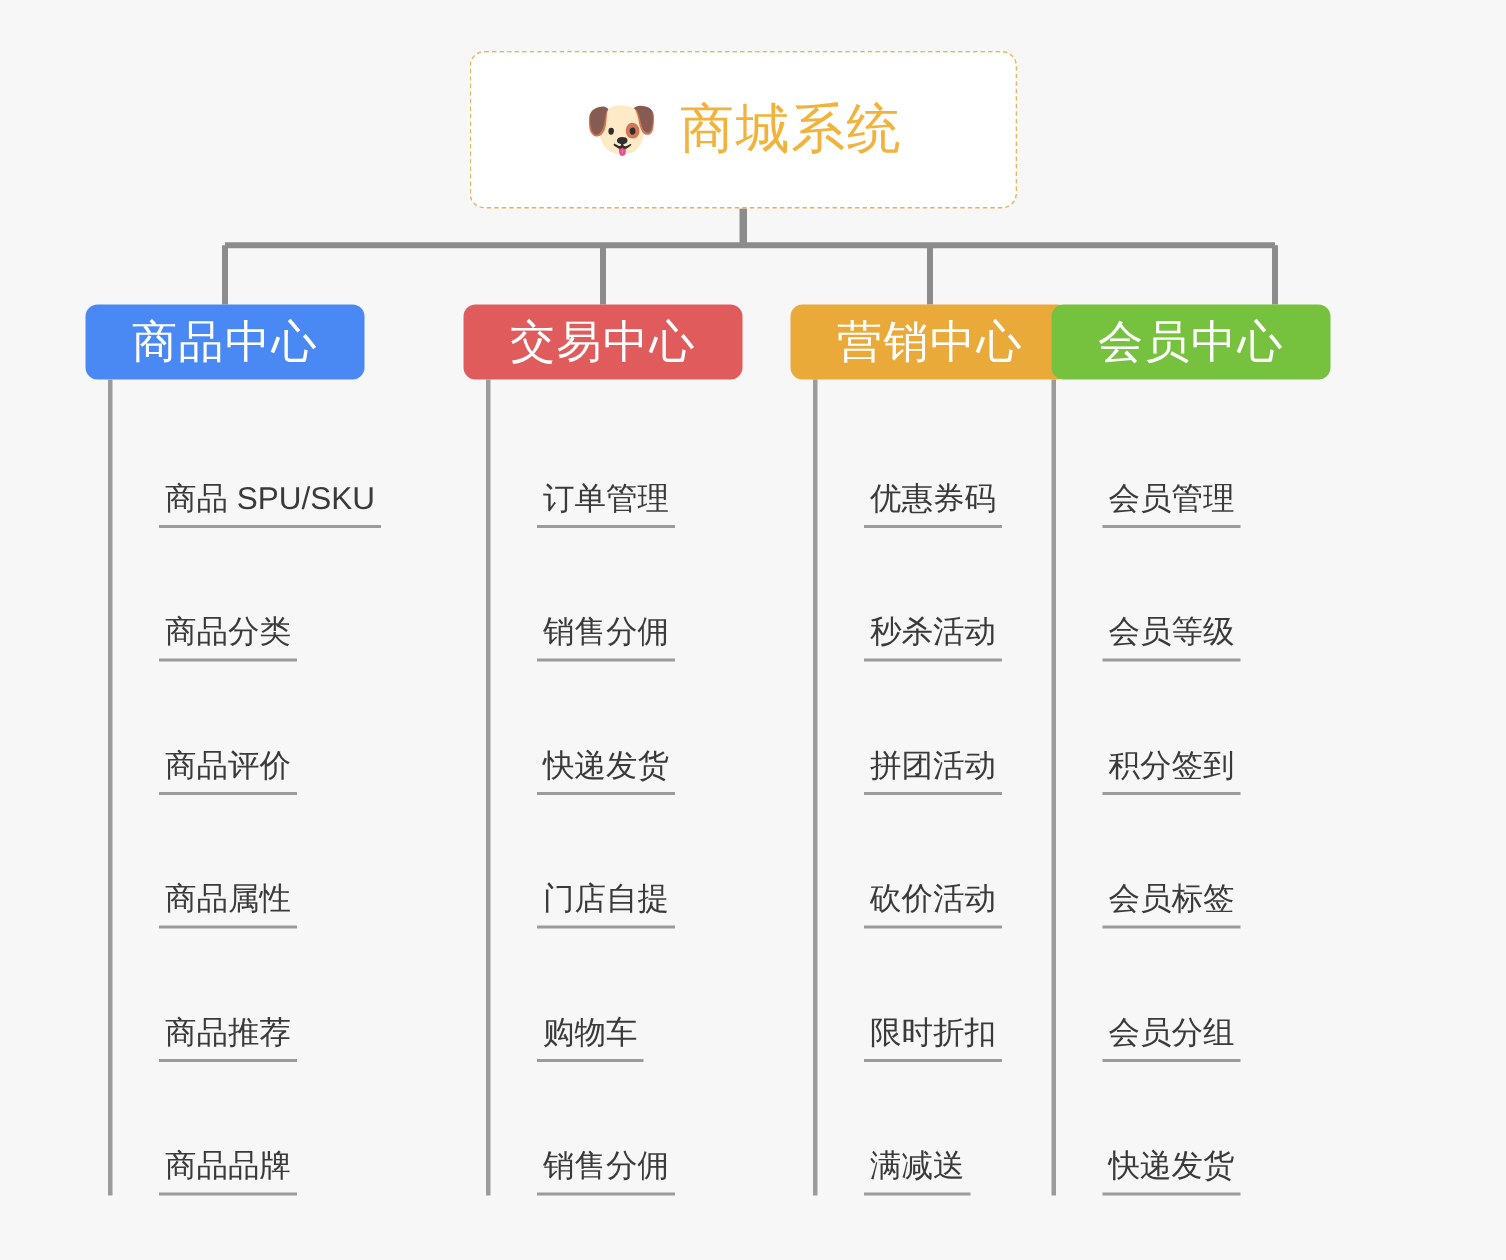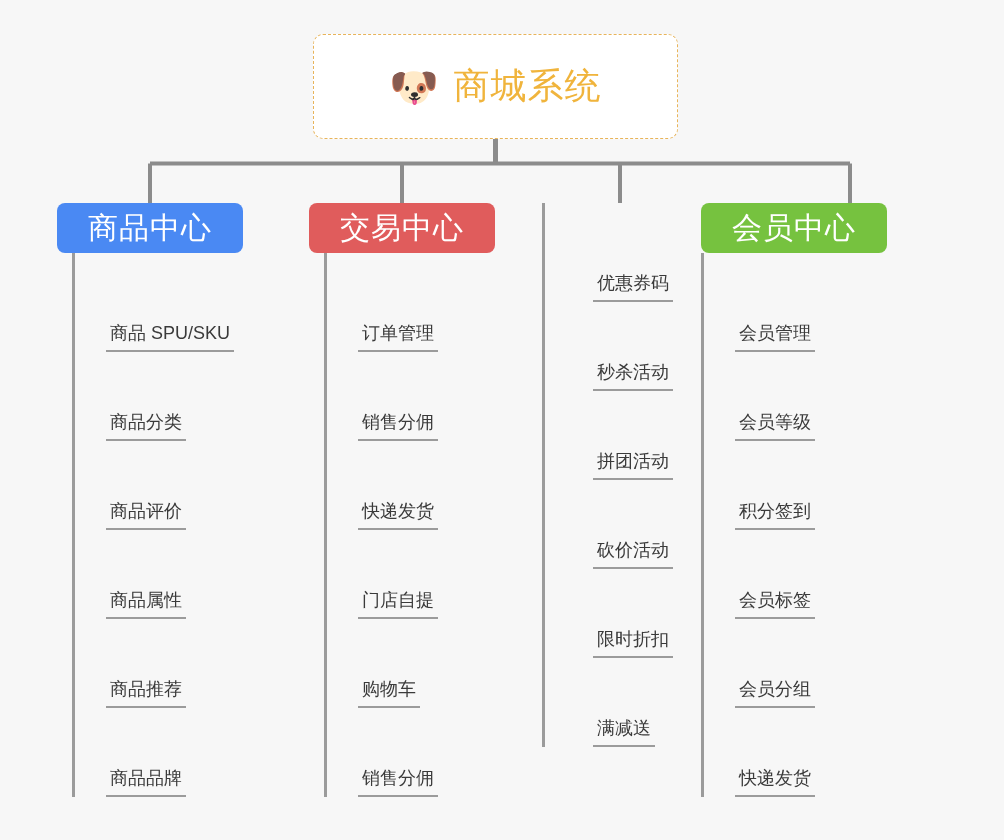--- a/index.html
+++ b/index.html
@@ -90,42 +90,42 @@
     background: #9b9b9b;
   }
   .leaf {
     position: relative;
     height: 89px;
     display: flex;
     align-items: flex-end;
     box-sizing: border-box;
   }
   .leaf-text {
-    font-size: 18px;
+    font-size: 21px;
     color: #3a3a3a;
     padding: 0 4px 6px 4px;
     margin-left: 34px;
     border-bottom: 2px solid #9b9b9b;
     white-space: nowrap;
     line-height: 1.1;
   }
 
   
   .branch-0 { left: 57px;  width: 230px; }
   .branch-0 .branch-header { width: 186px; background: #4a89f3; }
   .branch-1 { left: 309px; width: 210px; text-align: center; }
   .branch-1 .branch-header { width: 186px; background: #e05c5c; }
   .branch-2 { left: 527px; width: 210px; }
   .branch-2 .branch-header { width: 186px; background: #eaaa3a; }
   .branch-3 { left: 701px; width: 210px; }
   .branch-3 .branch-header { width: 186px; background: #76c23f; }
 
   .branch-0 .branch-items { margin-left: 15px; }
   .branch-1 .branch-items { margin-left: 15px; }
-  .branch-2 .branch-items { margin-left: 15px; padding-left: 17px; }
+  .branch-2 .branch-items { margin-left: 15px; }
   .branch-3 .branch-items { }
 </style>
 </head>
 <body>
 
 <div id="mindmap">
 
   <svg id="connectors" viewBox="0 0 1004 840" width="1004" height="840" aria-hidden="true">
 
     <path d="M 495.5 139 L 495.5 163.5" stroke="#8c8c8c" stroke-width="5" fill="none"></path>
@@ -191,20 +191,23 @@
       <div class="leaf">
         <span class="leaf-text">购物车</span>
       </div>
       <div class="leaf">
         <span class="leaf-text">销售分佣</span>
       </div>
     </div>
   </div>
 
   <div class="branch branch-2">
+    <div class="branch-header">
+      <span>营销中心</span>
+    </div>
     <div class="branch-items">
       <div class="spine"></div>
       <div class="leaf">
         <span class="leaf-text">优惠券码</span>
       </div>
       <div class="leaf">
         <span class="leaf-text">秒杀活动</span>
       </div>
       <div class="leaf">
         <span class="leaf-text">拼团活动</span>

